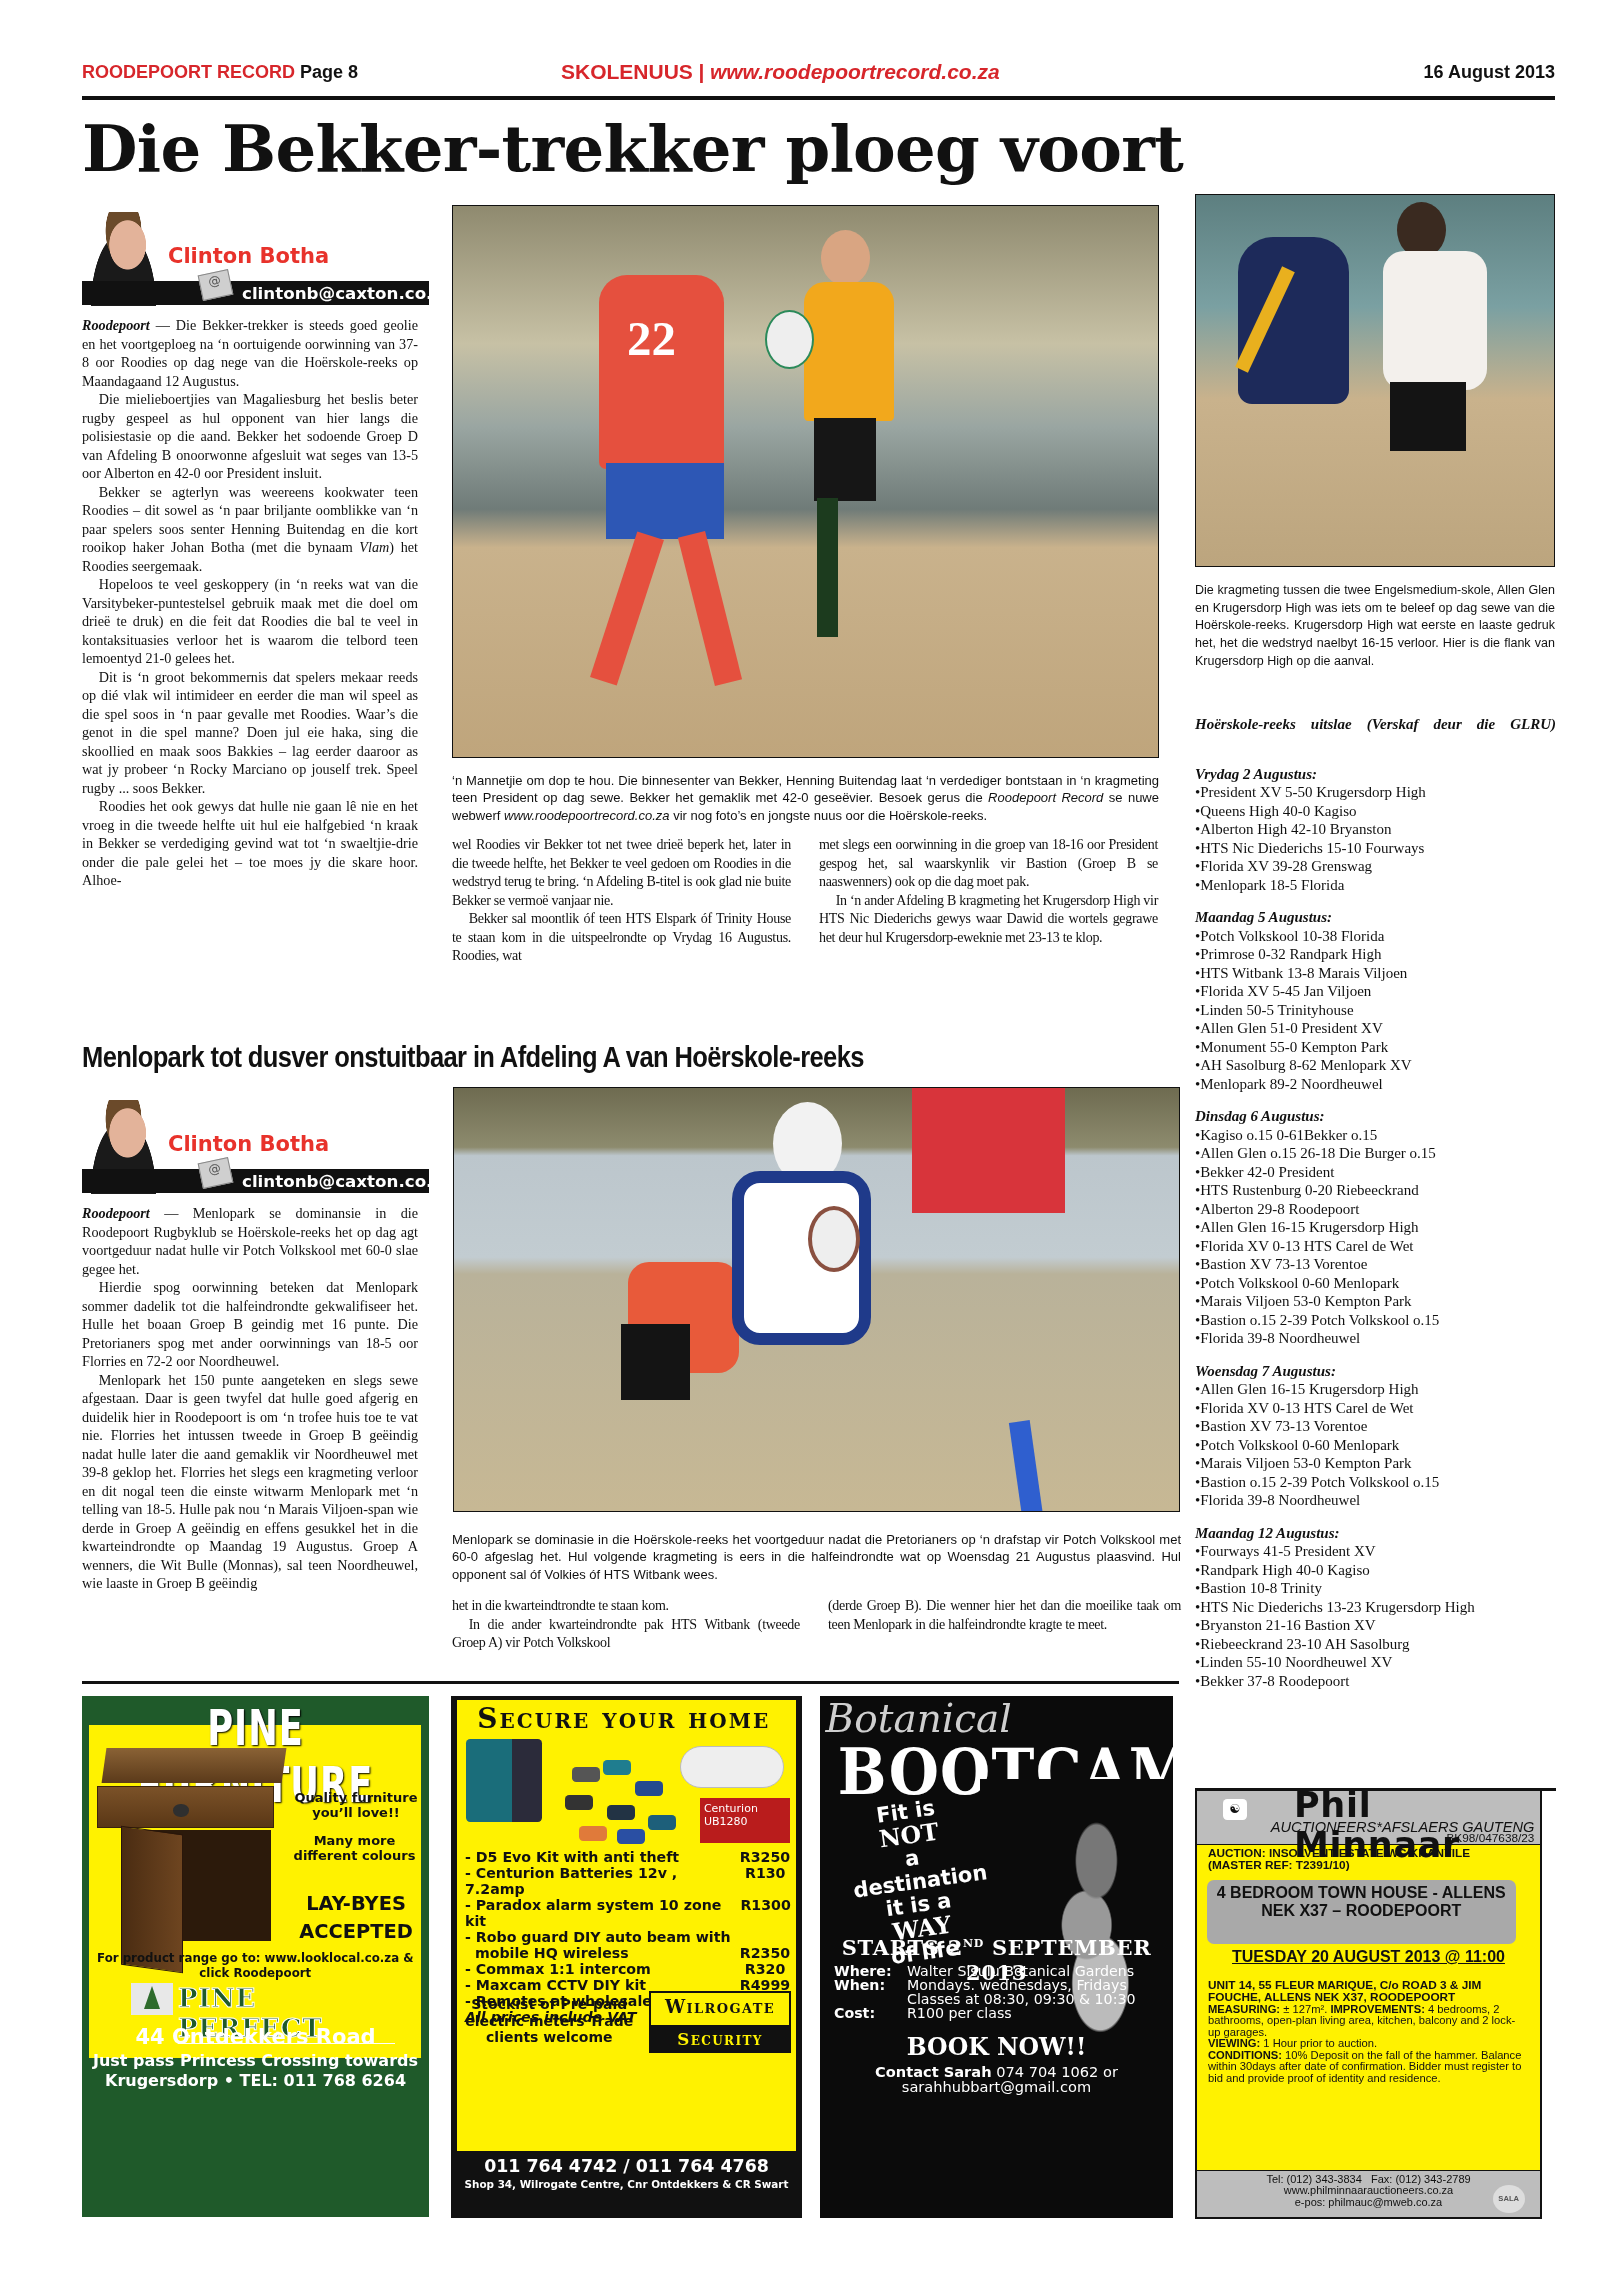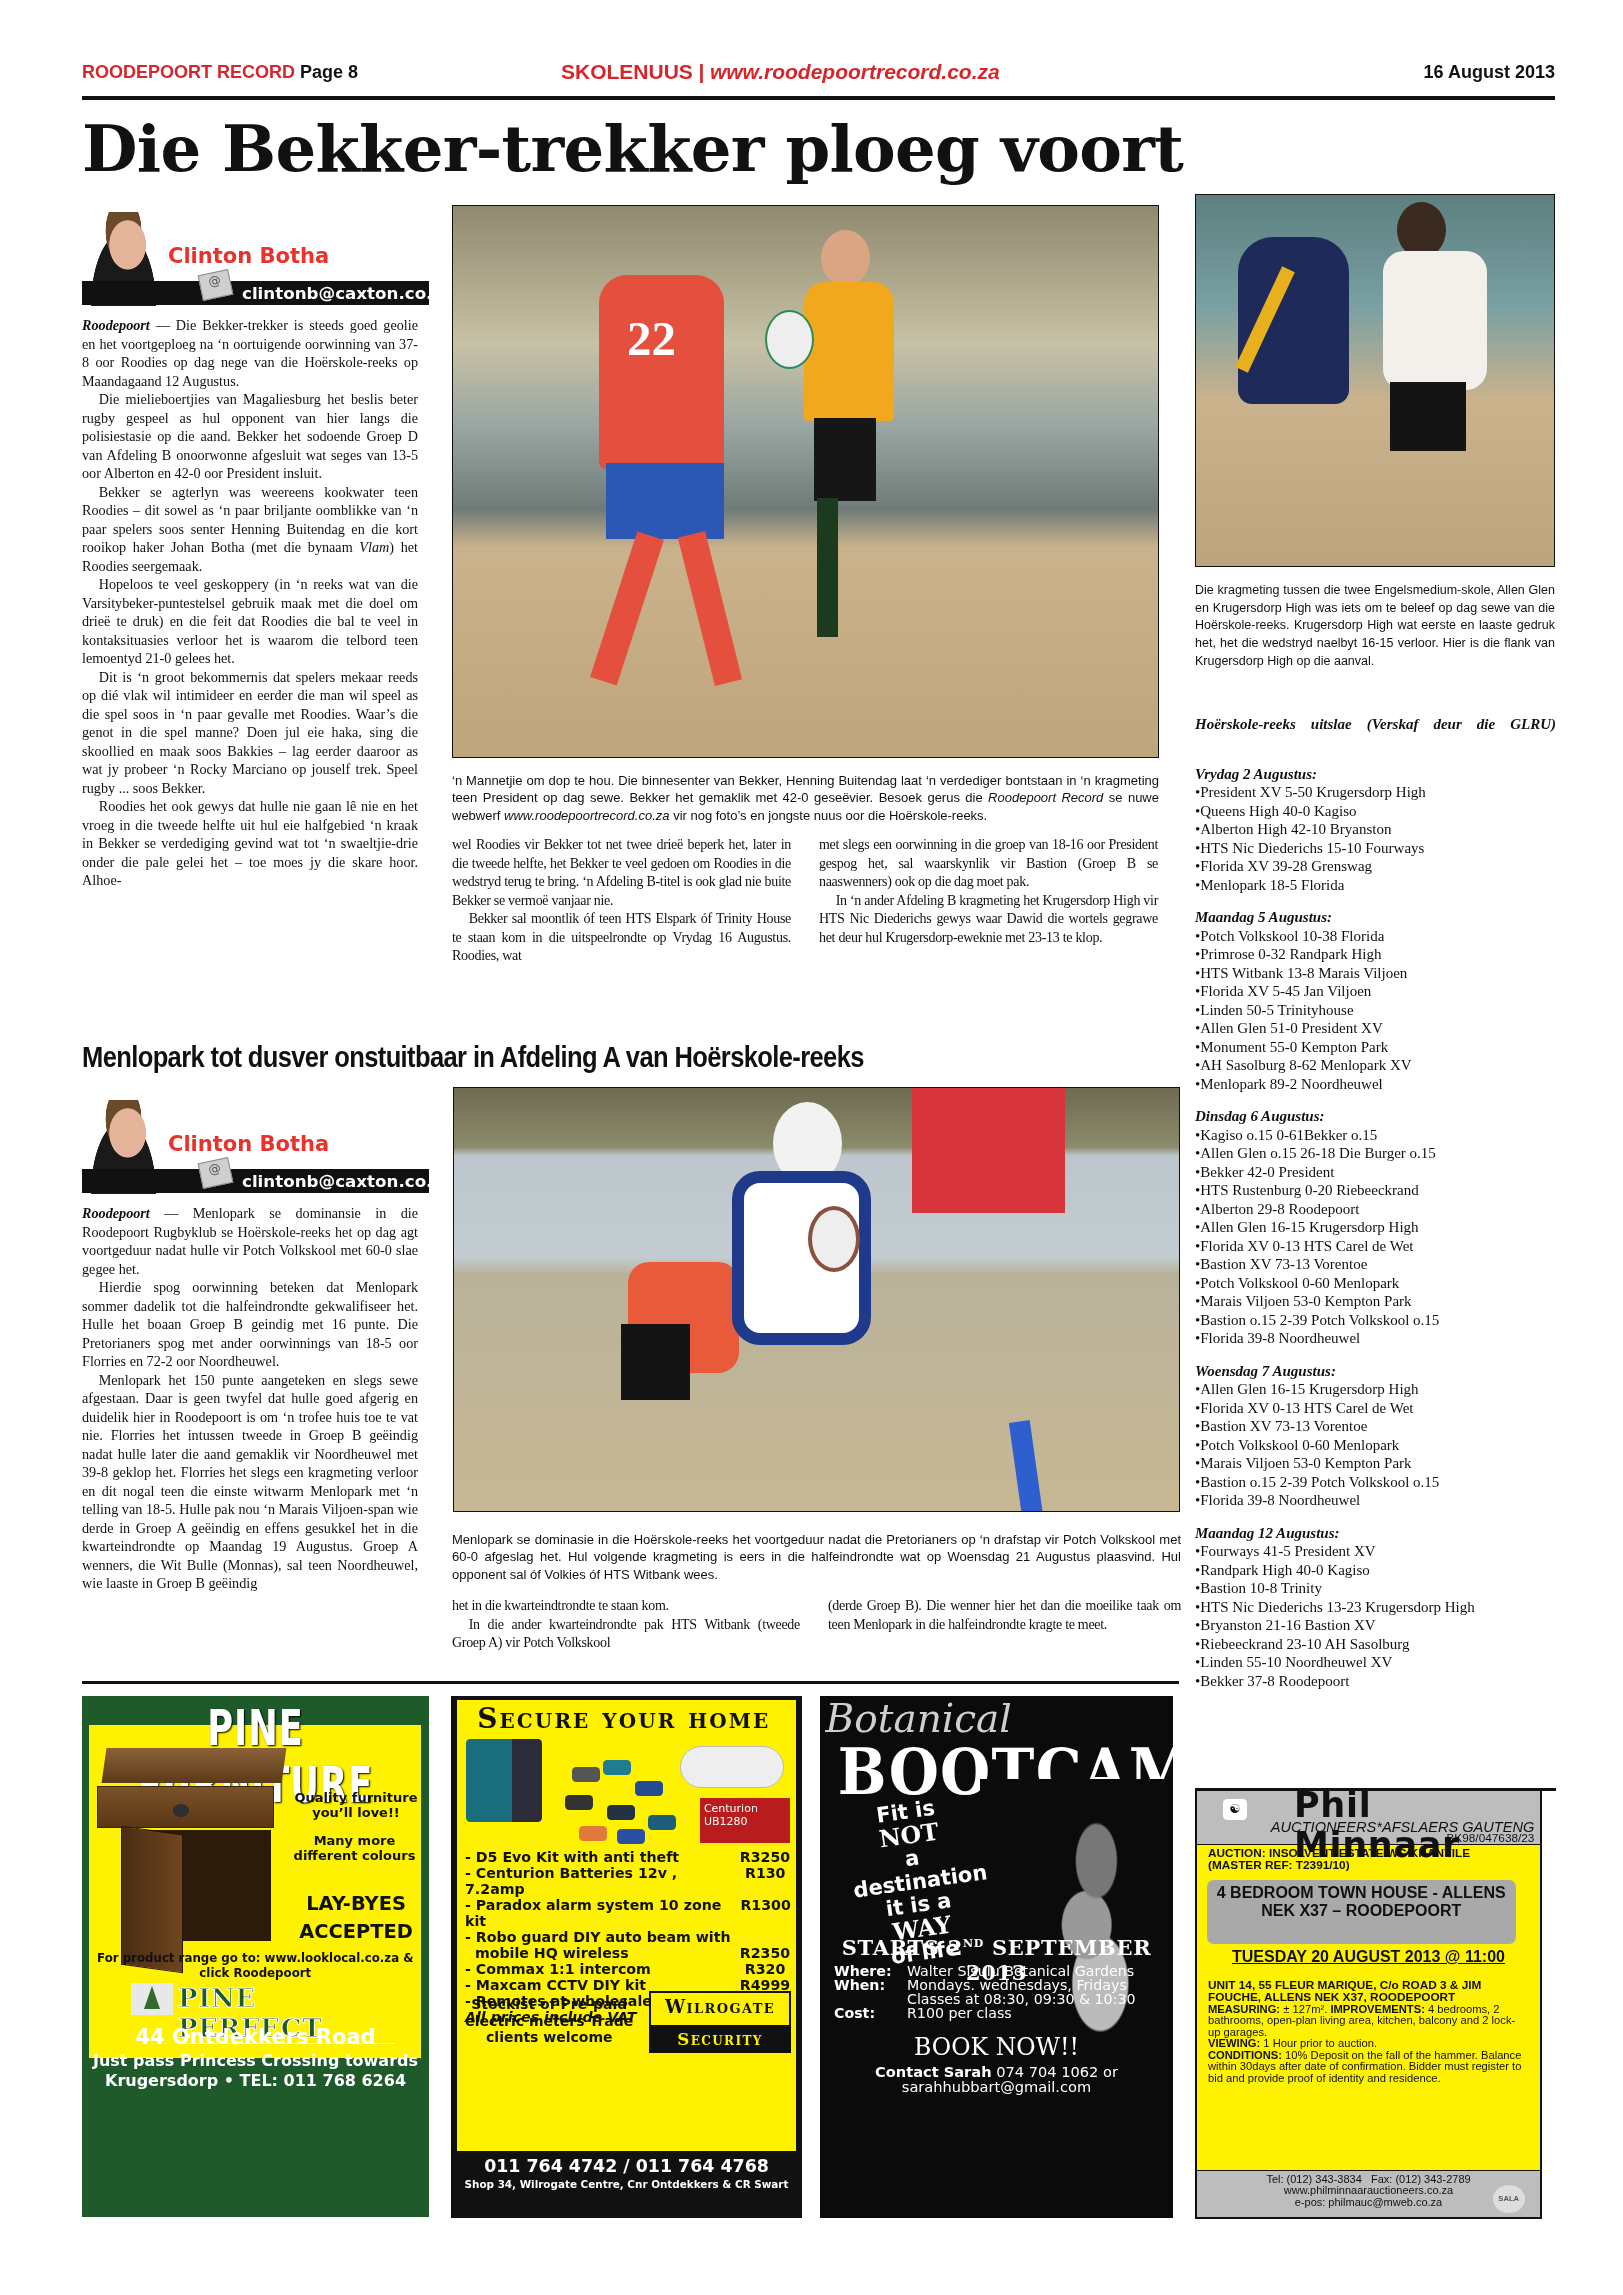--- a/index.html
+++ b/index.html
@@ -80,21 +80,21 @@
 .boot{left:820px;top:1696px;width:353px;height:522px;background:#0b0b0b;color:#fff}
 .boot .b1{position:absolute;left:5.6px;top:0;font-family:"DejaVu Serif",serif;font-style:italic;font-size:39px;color:#cfcfcf}
 .boot .b2{position:absolute;left:0;top:38px;width:100%;text-align:center;font-family:"DejaVu Serif",serif;font-weight:bold;font-size:64px;letter-spacing:1.4px;transform:scaleX(.9)}
 .boot .fig{position:absolute;left:160px;top:83px;width:194px;height:292px;background:radial-gradient(ellipse at 60% 28%,#777 0 12%,transparent 13%),radial-gradient(ellipse at 55% 50%,#999 0 16%,transparent 17%),radial-gradient(ellipse at 62% 70%,#bbb 0 16%,transparent 17%),#0b0b0b}
 .boot .slog{position:absolute;left:33px;top:104px;width:125px;text-align:center;font-family:"DejaVu Sans",sans-serif;font-weight:bold;font-size:21px;line-height:23.6px;transform:rotate(-8deg)}
 .boot .start{position:absolute;left:0;top:239px;width:100%;text-align:center;font-family:"DejaVu Serif",serif;font-weight:bold;font-size:21px;letter-spacing:0.7px}
 .boot .start sup{font-size:11px}
 .boot .info{position:absolute;left:14px;top:268px;width:333px;font-family:"DejaVu Sans",sans-serif;font-size:14.2px;line-height:14px}
 .boot .info .r{display:flex}
 .boot .info .k{width:73px;font-weight:bold}
-.boot .book{position:absolute;left:0;top:337px;width:100%;text-align:center;font-family:"DejaVu Serif",serif;font-weight:normal;font-size:23.6px}
+.boot .book{position:absolute;left:0;top:337px;width:100%;text-align:center;font-family:"DejaVu Serif",serif;font-weight:bold;font-size:23.6px}
 .boot .contact{position:absolute;left:0;top:368px;width:100%;text-align:center;font-family:"DejaVu Sans",sans-serif;font-size:14.6px;line-height:15.3px}
 .boot .contact b{font-weight:bold}
 .phil{left:1195px;top:1789px;width:347px;height:430px;border:2.8px solid #111;background:#fff200}
 .phil .top{position:absolute;left:0;top:0;width:100%;height:54px;background:#bdbdbd;border-bottom:1.4px solid #111}
 .phil .seal{position:absolute;left:26px;top:8.3px;width:23.6px;height:21px;background:#fff;border-radius:4.2px;text-align:center;font-size:12.5px;line-height:21px;color:#111}
 .phil .name{position:absolute;left:97px;top:-5.6px;font-family:"DejaVu Sans",sans-serif;font-weight:bold;font-size:35px;color:#111;letter-spacing:0.7px}
 .phil .sub{position:absolute;right:5.6px;top:28px;font-family:"Liberation Sans",sans-serif;font-style:italic;font-size:14.6px;color:#111}
 .phil .bk{position:absolute;right:5.6px;top:40px;font-family:"Liberation Sans",sans-serif;font-size:11.8px}
 .phil .auc{position:absolute;left:11px;top:57px;width:319px;font-family:"Liberation Sans",sans-serif;font-weight:bold;font-size:11.8px;line-height:11.8px}
 .phil .box{position:absolute;left:9.7px;top:89px;width:309px;height:64px;background:#a9a9a9;border-radius:7px;text-align:center;font-family:"Liberation Sans",sans-serif;font-weight:bold;font-size:16px;line-height:17.4px;padding-top:4.2px}

